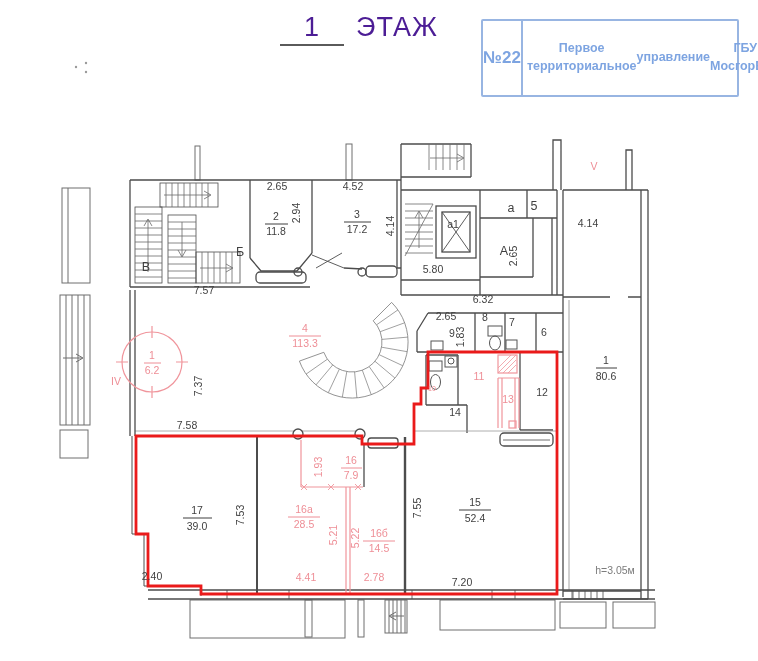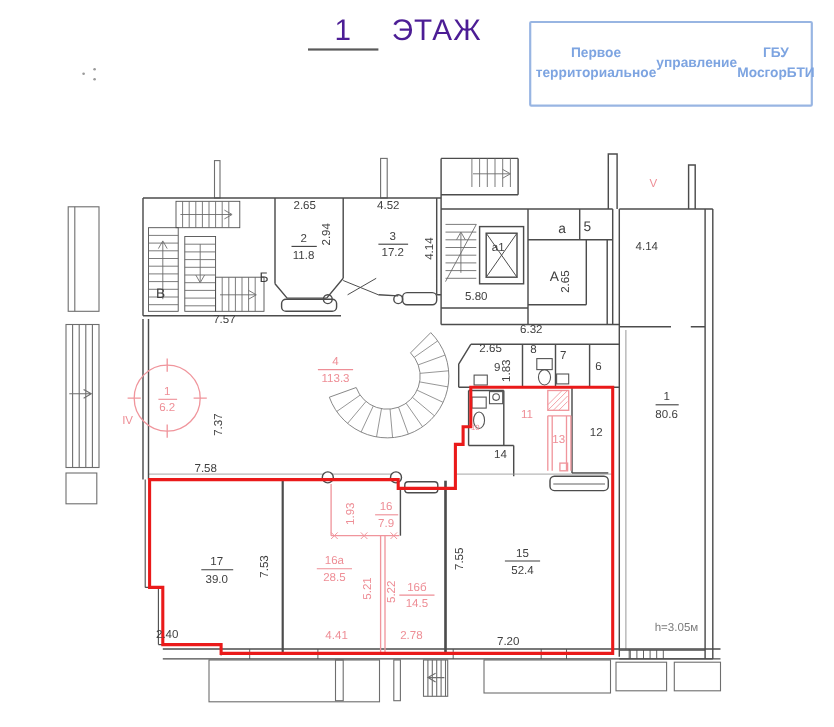--- a/index.html
+++ b/index.html
@@ -26,20 +26,21 @@
 </head>
 <body>
 
 <div class="canvas">
 
   <div class="title">
     <span class="num">1</span><span class="word">ЭТАЖ</span>
   </div>
 
   <div class="stamp">
+    <div class="stamp-num">№22</div>
     <div class="stamp-org">
       <span>Первое территориальное</span>
       <span>управление</span>
       <span>ГБУ МосгорБТИ</span>
     </div>
   </div>
 
   <svg class="plan-svg" width="758" height="661" viewBox="0 0 758 661">
 
     <g fill="#9a9a9a">

